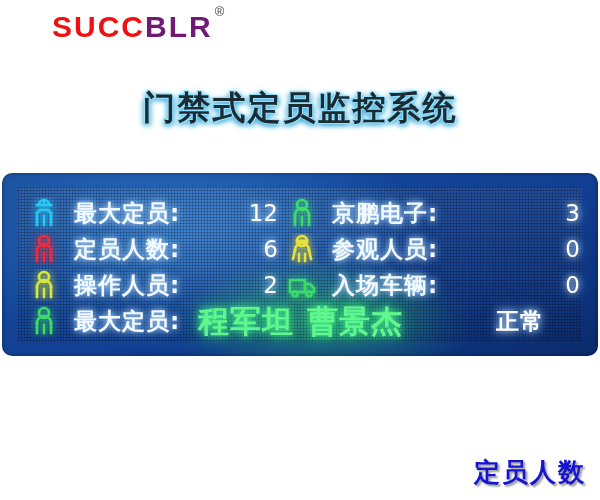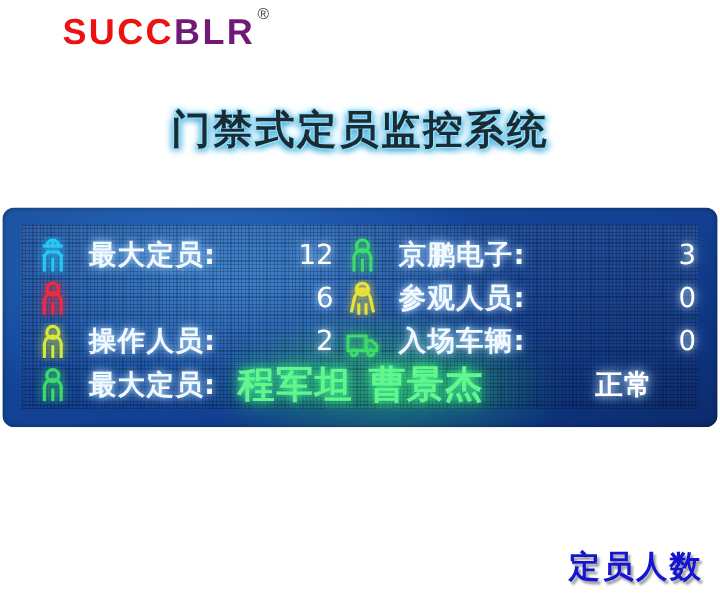--- a/index.html
+++ b/index.html
@@ -241,20 +241,21 @@
           <svg width="32" height="33" viewBox="0 0 32 33">
             <g fill="none" stroke="#f02a3c" stroke-width="2.6" stroke-linecap="square" style="filter:drop-shadow(0 0 4px #f02a3c)">
               <circle cx="16" cy="8" r="5"></circle>
               <path d="M9 18 a7 7 0 0 1 14 0"></path>
               <path d="M9 18 v10"></path>
               <path d="M23 18 v10"></path>
               <path d="M16 20 v8"></path>
             </g>
           </svg>
         </div>
+        <div class="led-label">定员人数:</div>
         <div class="led-value">6</div>
       </div>
       <div class="cell-right">
         <div class="icon-box">
           <svg width="32" height="33" viewBox="0 0 32 33">
             <g fill="none" stroke="#e8e23a" stroke-width="2.6" stroke-linecap="square" style="filter:drop-shadow(0 0 4px #e8e23a)">
               <circle cx="16" cy="8" r="5"></circle>
               <path d="M11 8 h10"></path>
               <path d="M9 17 a7 7 0 0 1 14 0"></path>
               <path d="M9 17 l-2 9"></path>

